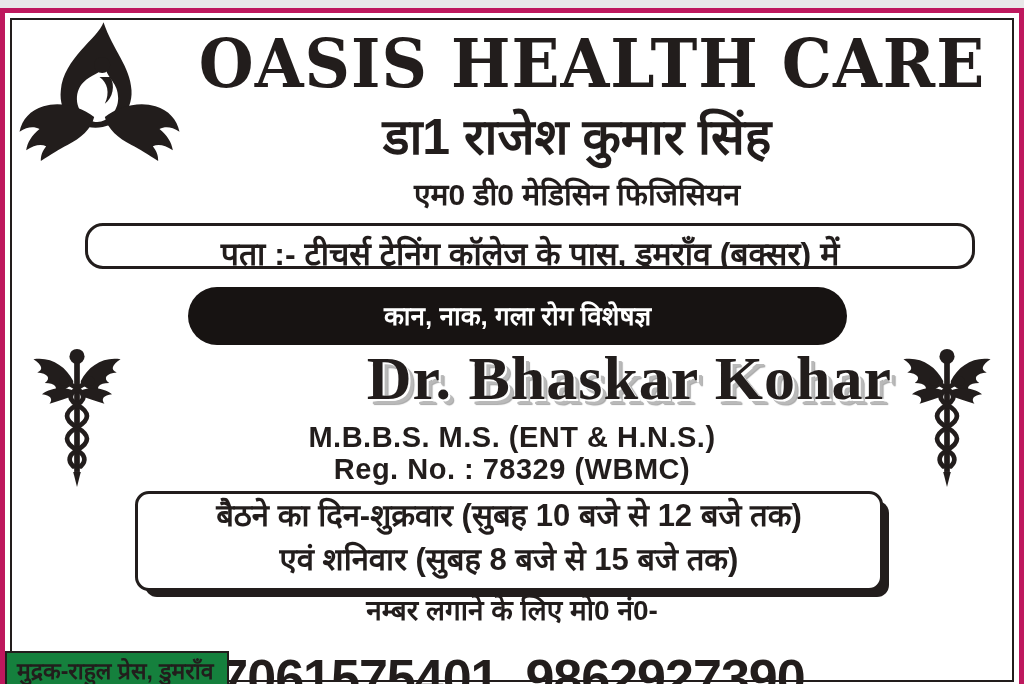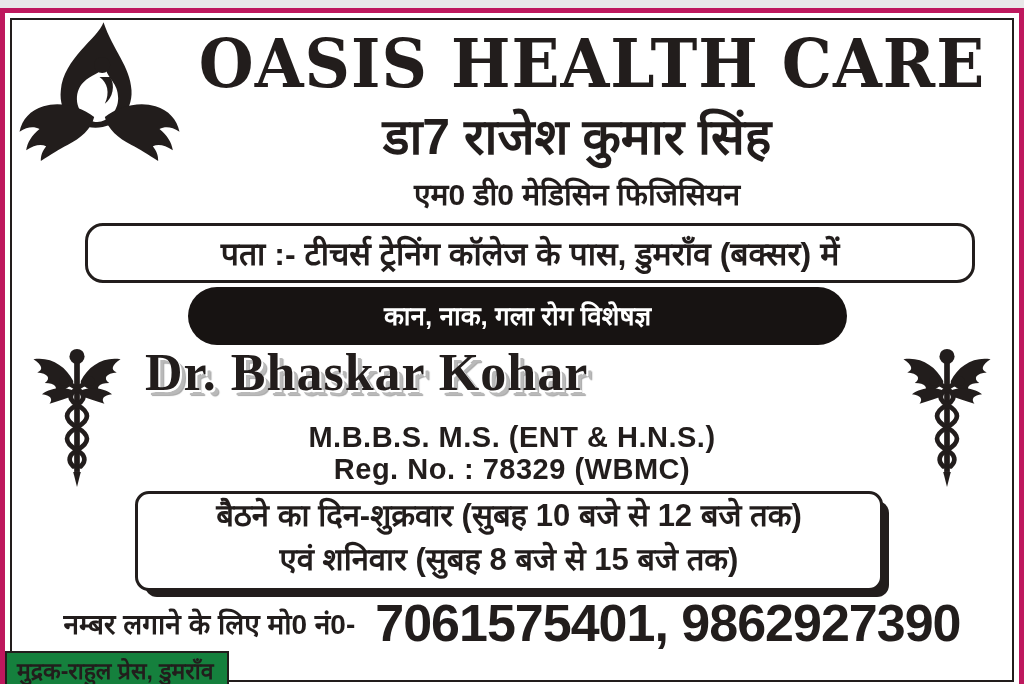--- a/index.html
+++ b/index.html
@@ -52,21 +52,21 @@
     position: absolute;
     left: 130px; right: 0; top: 160px;
     font-size: 30px;
     font-weight: bold;
     text-align: center;
   }
   
   .address-box {
     position: absolute;
     left: 80px; right: 44px; top: 210px;
-    height: 60px;
+    height: 46px;
     border: 3px solid #221d1c;
     border-radius: 18px;
     font-size: 32px;
     font-weight: bold;
     line-height: 56px;
     text-align: center;
     white-space: nowrap;
     overflow: hidden;
     background: #fff;
   }
@@ -89,23 +89,23 @@
     position: absolute;
     top: 334px;
     width: 112px; height: 142px;
   }
   .caduceus.left  { left: 16px; }
   .caduceus.right { right: 16px; }
   .ent-name {
     position: absolute;
     left: 140px; right: 127px; top: 330px;
     font-family: "Liberation Serif", "DejaVu Serif", serif;
-    font-size: 52px;
-    font-weight: bold;
-    text-align: left;
+    font-size: 62px;
+    font-weight: bold;
+    text-align: right;
     white-space: nowrap;
     letter-spacing: 1px;
     text-shadow: 2px 2px 0 #ffffff, 5px 5px 0 #b9b9b9, 6px 6px 1px #a8a8a8;
   }
   .ent-degrees {
     position: absolute;
     left: 140px; right: 140px; top: 408px;
     font-size: 29px;
     font-weight: bold;
     text-align: center;
@@ -132,27 +132,28 @@
   }
   .schedule-line {
     font-size: 31px;
     font-weight: bold;
     line-height: 44px;
     white-space: nowrap;
   }
   
   .contact-row {
     position: absolute;
-    left: 6px; right: 6px; top: 578px;
+    left: 6px; right: 6px; top: 604px;
     height: 64px;
     display: flex;
     align-items: center;
     justify-content: center;
     gap: 20px;
     white-space: nowrap;
+    flex-direction: column;
   }
   .contact-label {
     font-size: 28px;
     font-weight: bold;
   }
   .contact-numbers {
     font-size: 52px;
     font-weight: bold;
     letter-spacing: -1px;
   }
@@ -187,21 +188,21 @@
       <path class="ink" d="M60,42 C66,46 68,54 64,62 C70,58 72,48 68,42 Z"></path>
 
       <path class="ink" d="M56,72 C46,64 30,60 18,64 C8,67 2,74 0,83 C6,79 11,79 15,81 C9,86 6,91 5,97 C11,93 16,92 20,94 C17,98 16,101 16,105 C24,100 30,96 36,93 C46,88 54,81 56,72 Z"></path>
 
       <path class="ink" transform="translate(120,0) scale(-1,1)" d="M56,72 C46,64 30,60 18,64 C8,67 2,74 0,83 C6,79 11,79 15,81 C9,86 6,91 5,97 C11,93 16,92 20,94 C17,98 16,101 16,105 C24,100 30,96 36,93 C46,88 54,81 56,72 Z"></path>
     </svg>
   </div>
 
   <div class="clinic-title">OASIS HEALTH CARE</div>
 
-  <div class="doctor-hi">डा7 राजेश कुमार सिंह</div>
+  <div class="doctor-hi">डा1 राजेश कुमार सिंह</div>
   <div class="qualification-hi">एम0 डी0 मेडिसिन फिजिसियन</div>
 
   <div class="address-box">पता :- टीचर्स ट्रेनिंग कॉलेज के पास, डुमराँव (बक्सर) में</div>
 
   <div class="specialty-pill">कान, नाक, गला रोग विशेषज्ञ</div>
 
   <div class="caduceus left">
     <svg viewBox="0 0 100 150" width="112" height="142">
       <circle class="ink" cx="50" cy="10" r="8"></circle>
       <rect class="ink" x="47" y="16" width="6" height="116"></rect>

